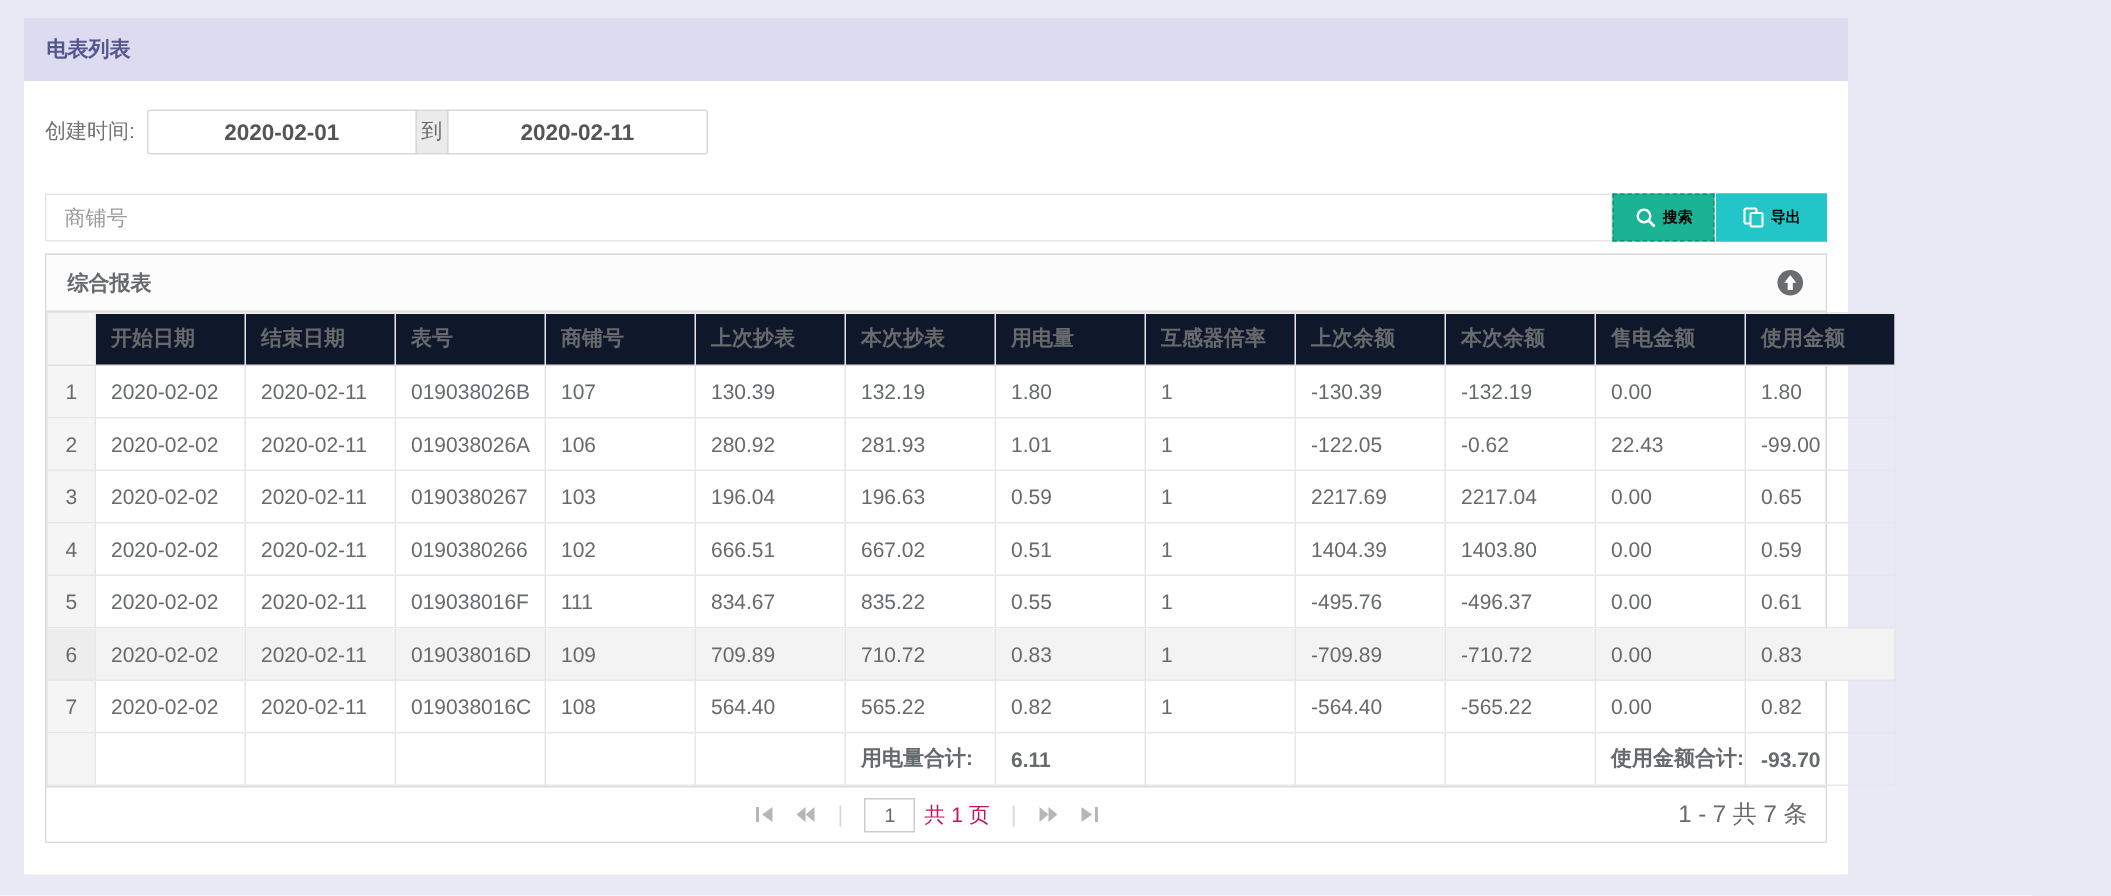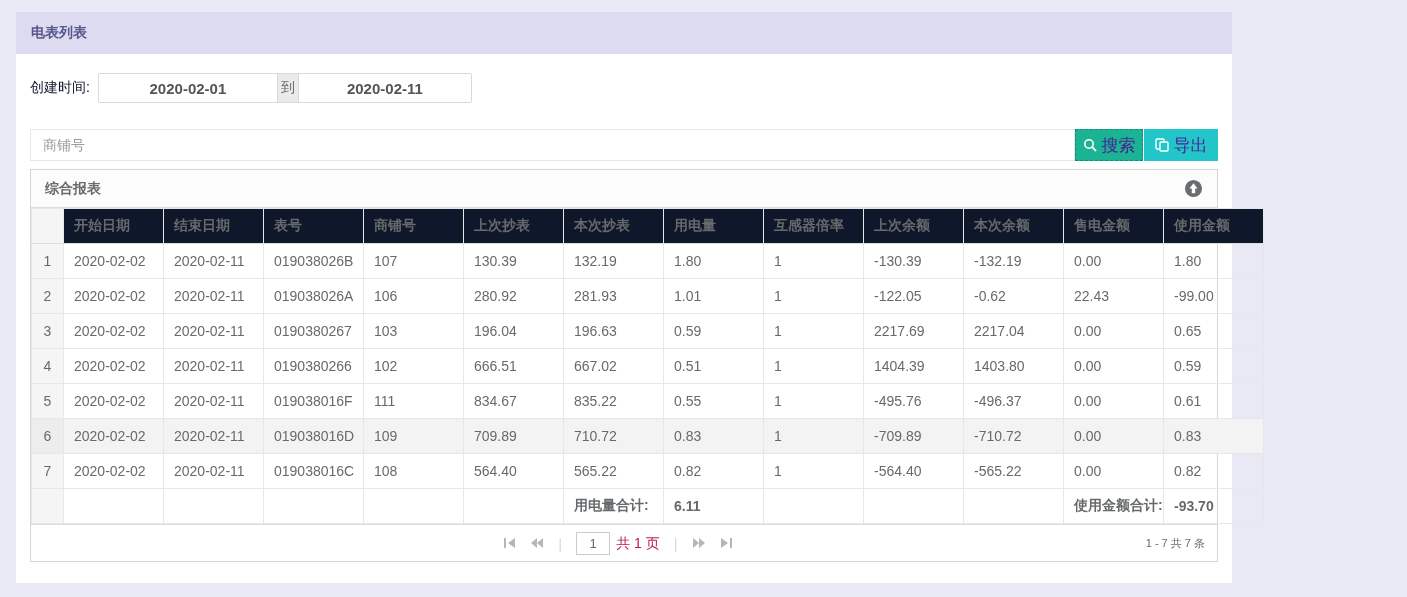--- a/index.html
+++ b/index.html
@@ -17,44 +17,44 @@
   }
   .titlebar {
     height: 42px; background: #dcdbf0;
     display: flex; align-items: center; padding: 0 15px;
   }
   .titlebar .title { font-weight: bold; color: #56568e; font-size: 14px; }
   .content { padding: 19px 14px 0 14px; }
 
   
   .filter-row { display: flex; align-items: center; }
-  .filter-label { margin-right: 8px; color: #0f172a; }
+  .filter-label { margin-right: 8px; color: #737373; }
   .date-group { display: flex; align-items: stretch; border: 1px solid #d9d9d9; border-radius: 2px; height: 30px; background:#fff; }
   .date-input {
     width: 178px; border: none; outline: none; text-align: center;
     font-size: 15px; color: #555; font-family: inherit; background: transparent; font-weight: bold;
   }
   .date-sep {
     width: 22px; background: #ebebeb; color: #676a6c;
     display: flex; align-items: center; justify-content: center;
     border-left: 1px solid #d9d9d9; border-right: 1px solid #d9d9d9; font-size: 14px;
   }
   .date-input.second { width: 172px; }
 
   
   .search-row { display: flex; margin-top: 26px; height: 32px; }
   .search-input {
     flex: 1; border: 1px solid #e5e6e7; padding: 0 12px; font-size: 14px;
     color: #555; outline: none; font-family: inherit;
   }
   .search-input::placeholder { color: #9b9b9b; }
   .btn {
-    height: 32px; color: #4c1d95; font-size: 17px; font-family: inherit;
+    height: 32px; color: #000000; font-size: 10px; font-family: inherit;
     display: flex; align-items: center; justify-content: center;
-    cursor: pointer; gap: 5px;
+    cursor: pointer; gap: 5px; font-weight: bold;
   }
   .btn-search { width: 68px; background: #1ab394; border: 1px dashed #0e8f76; }
   .btn-export { width: 74px; background: #23c6c8; border: 1px solid #23c6c8; margin-left: 1px; }
   .btn svg { display: block; }
 
   
   .grid-panel { margin-top: 8px; border: 1px solid #d5d5da; }
   .grid-caption {
     height: 38px; display: flex; align-items: center; justify-content: space-between;
     padding: 0 14px; background: #fcfcfc; border-bottom: 1px solid #dcdcdf;
@@ -82,21 +82,21 @@
   }
   .pager-side { flex: 1; }
   .pager-center { display: flex; align-items: center; gap: 14px; color: #9a9a9a; }
   .pager-btn { cursor: pointer; display: flex; align-items: center; }
   .pager-sep { color: #d9d9d9; font-size: 15px; }
   .pager-input {
     width: 34px; height: 23px; border: 1px solid #ccc; text-align: center;
     font-size: 13px; color: #676a6c; outline: none; font-family: inherit;
   }
   .pager-pages { color: #be185d; font-size: 14px; margin-left: 6px; }
-  .pager-right { flex: 1; text-align: right; padding-right: 12px; color: #676a6c; font-size: 11px; }
+  .pager-right { flex: 1; text-align: right; padding-right: 12px; color: #676a6c; font-size: 16px; }
 
   col.c-num { width: 32px; }
   col.c-std { width: 100px; }
   col.c-last { width: auto; }
 </style>
 </head>
 <body>
 
 <div class="card">
 

